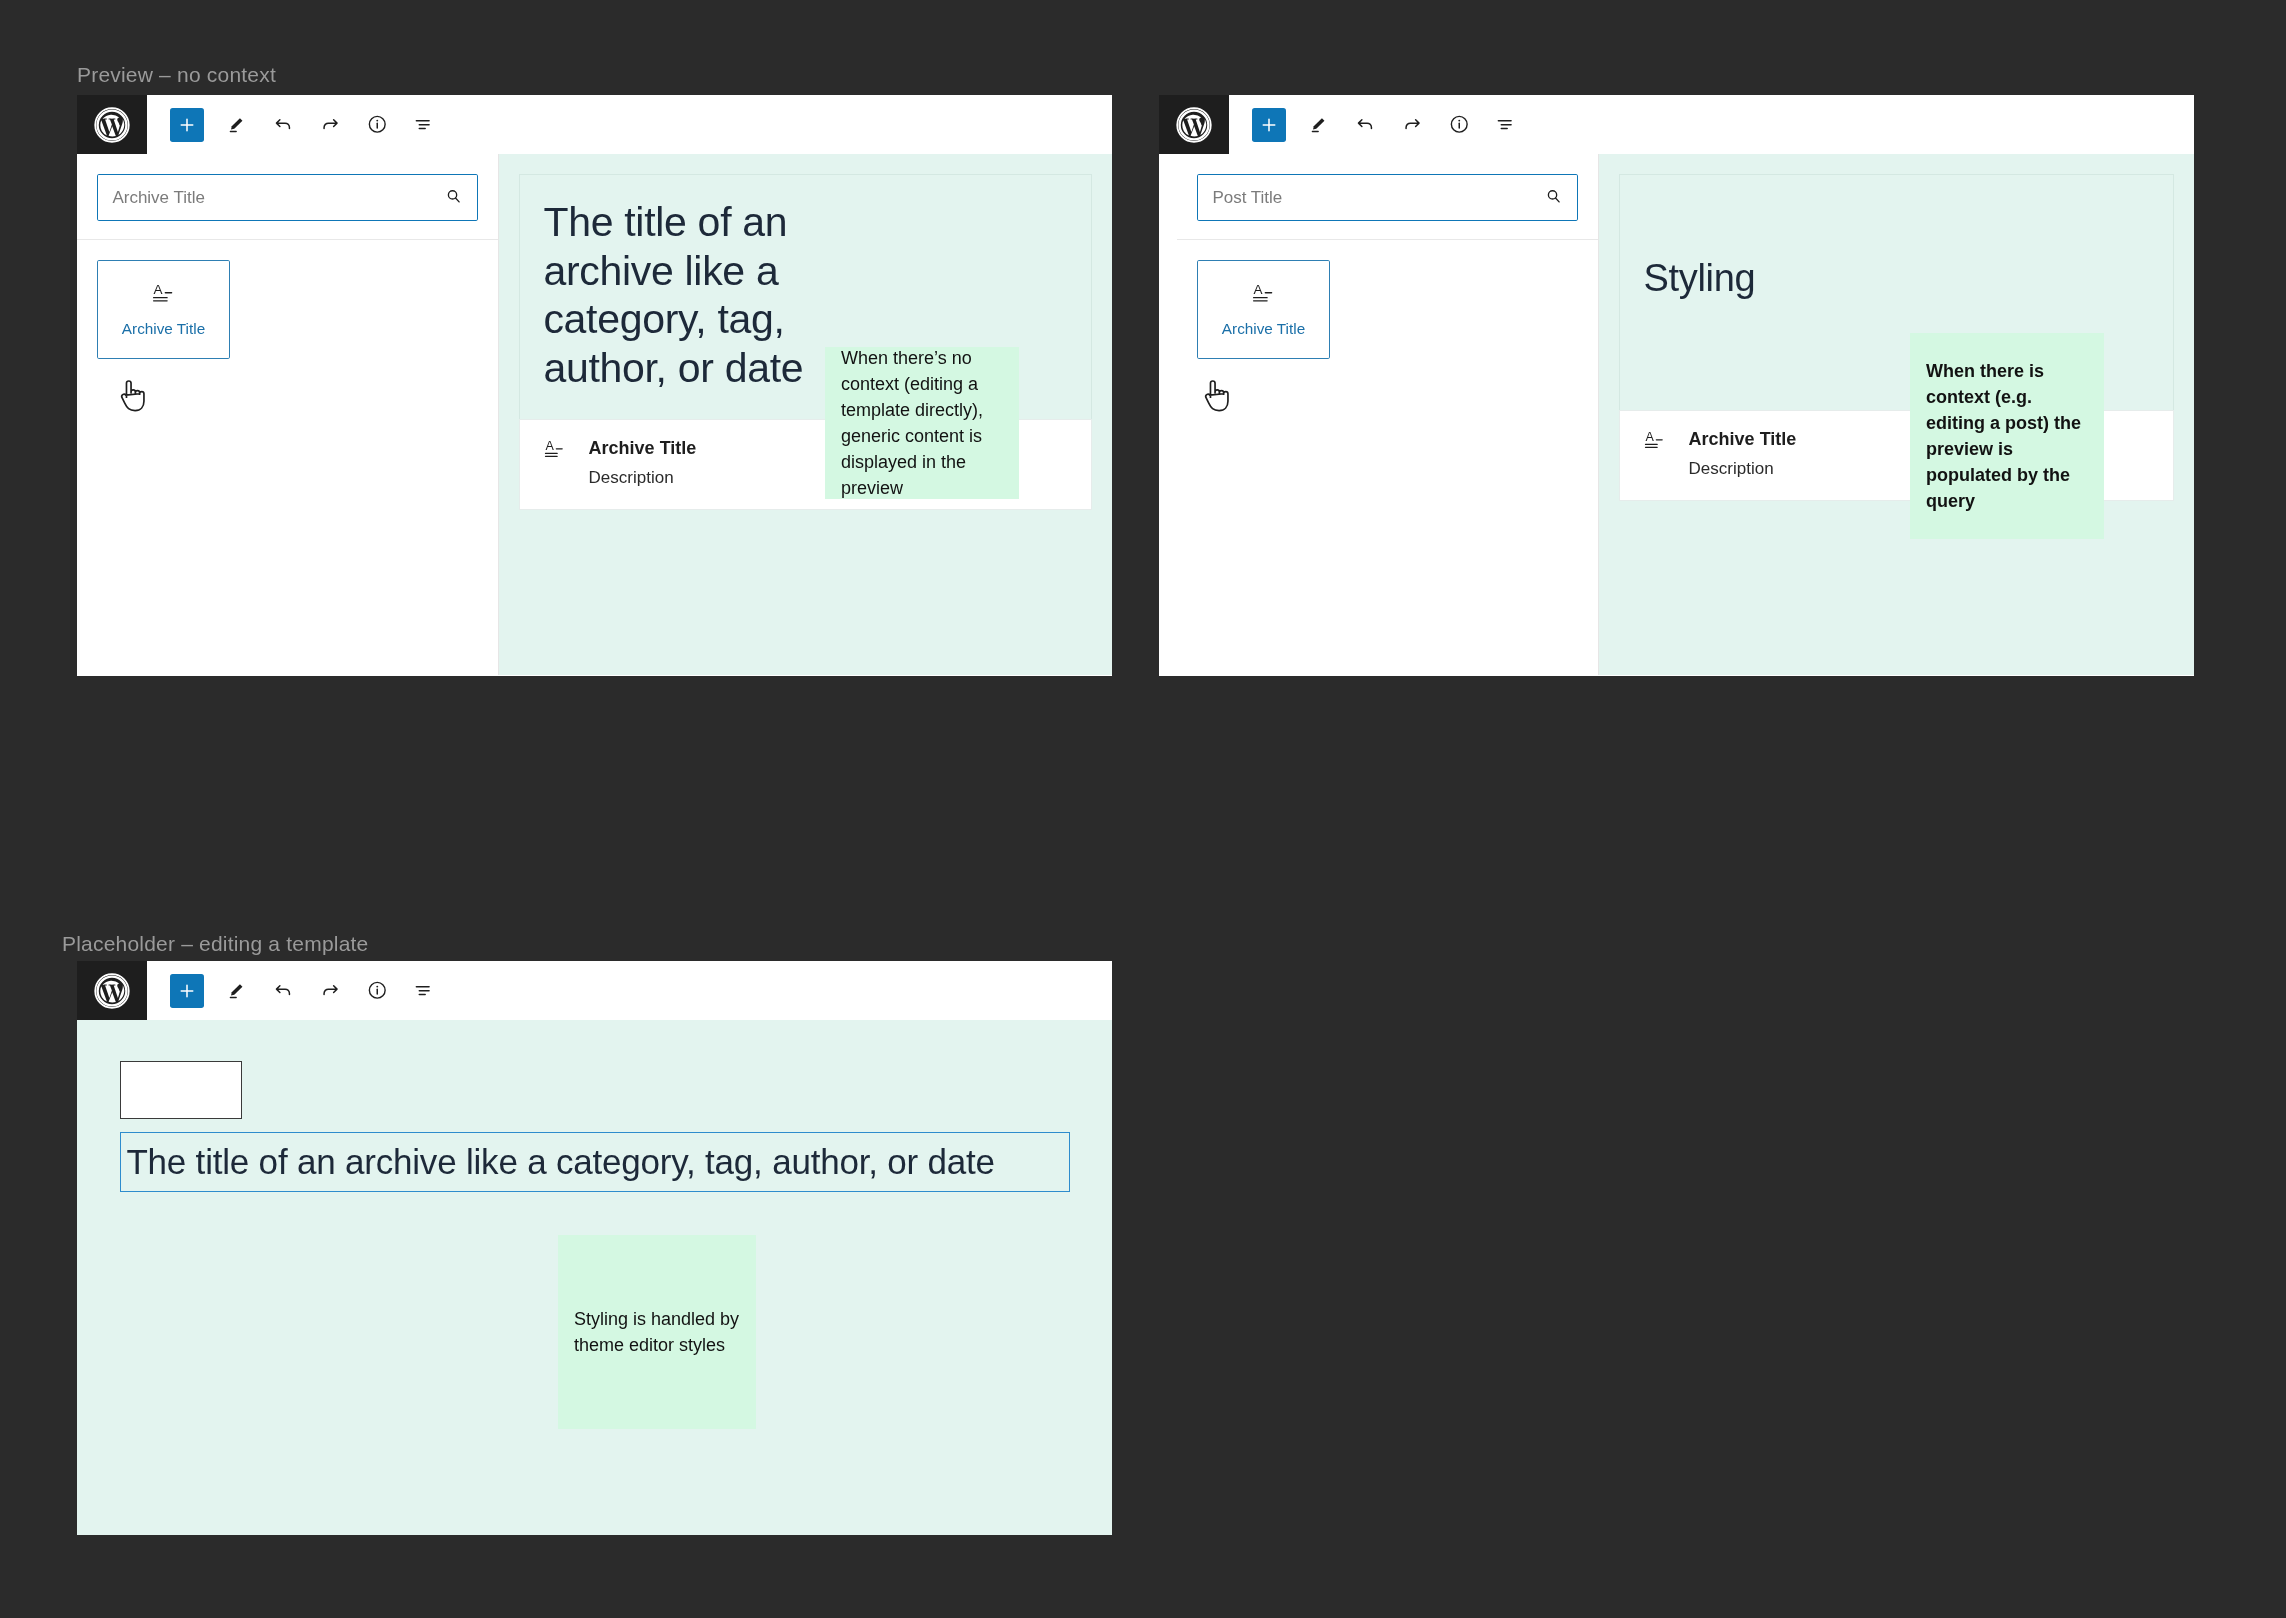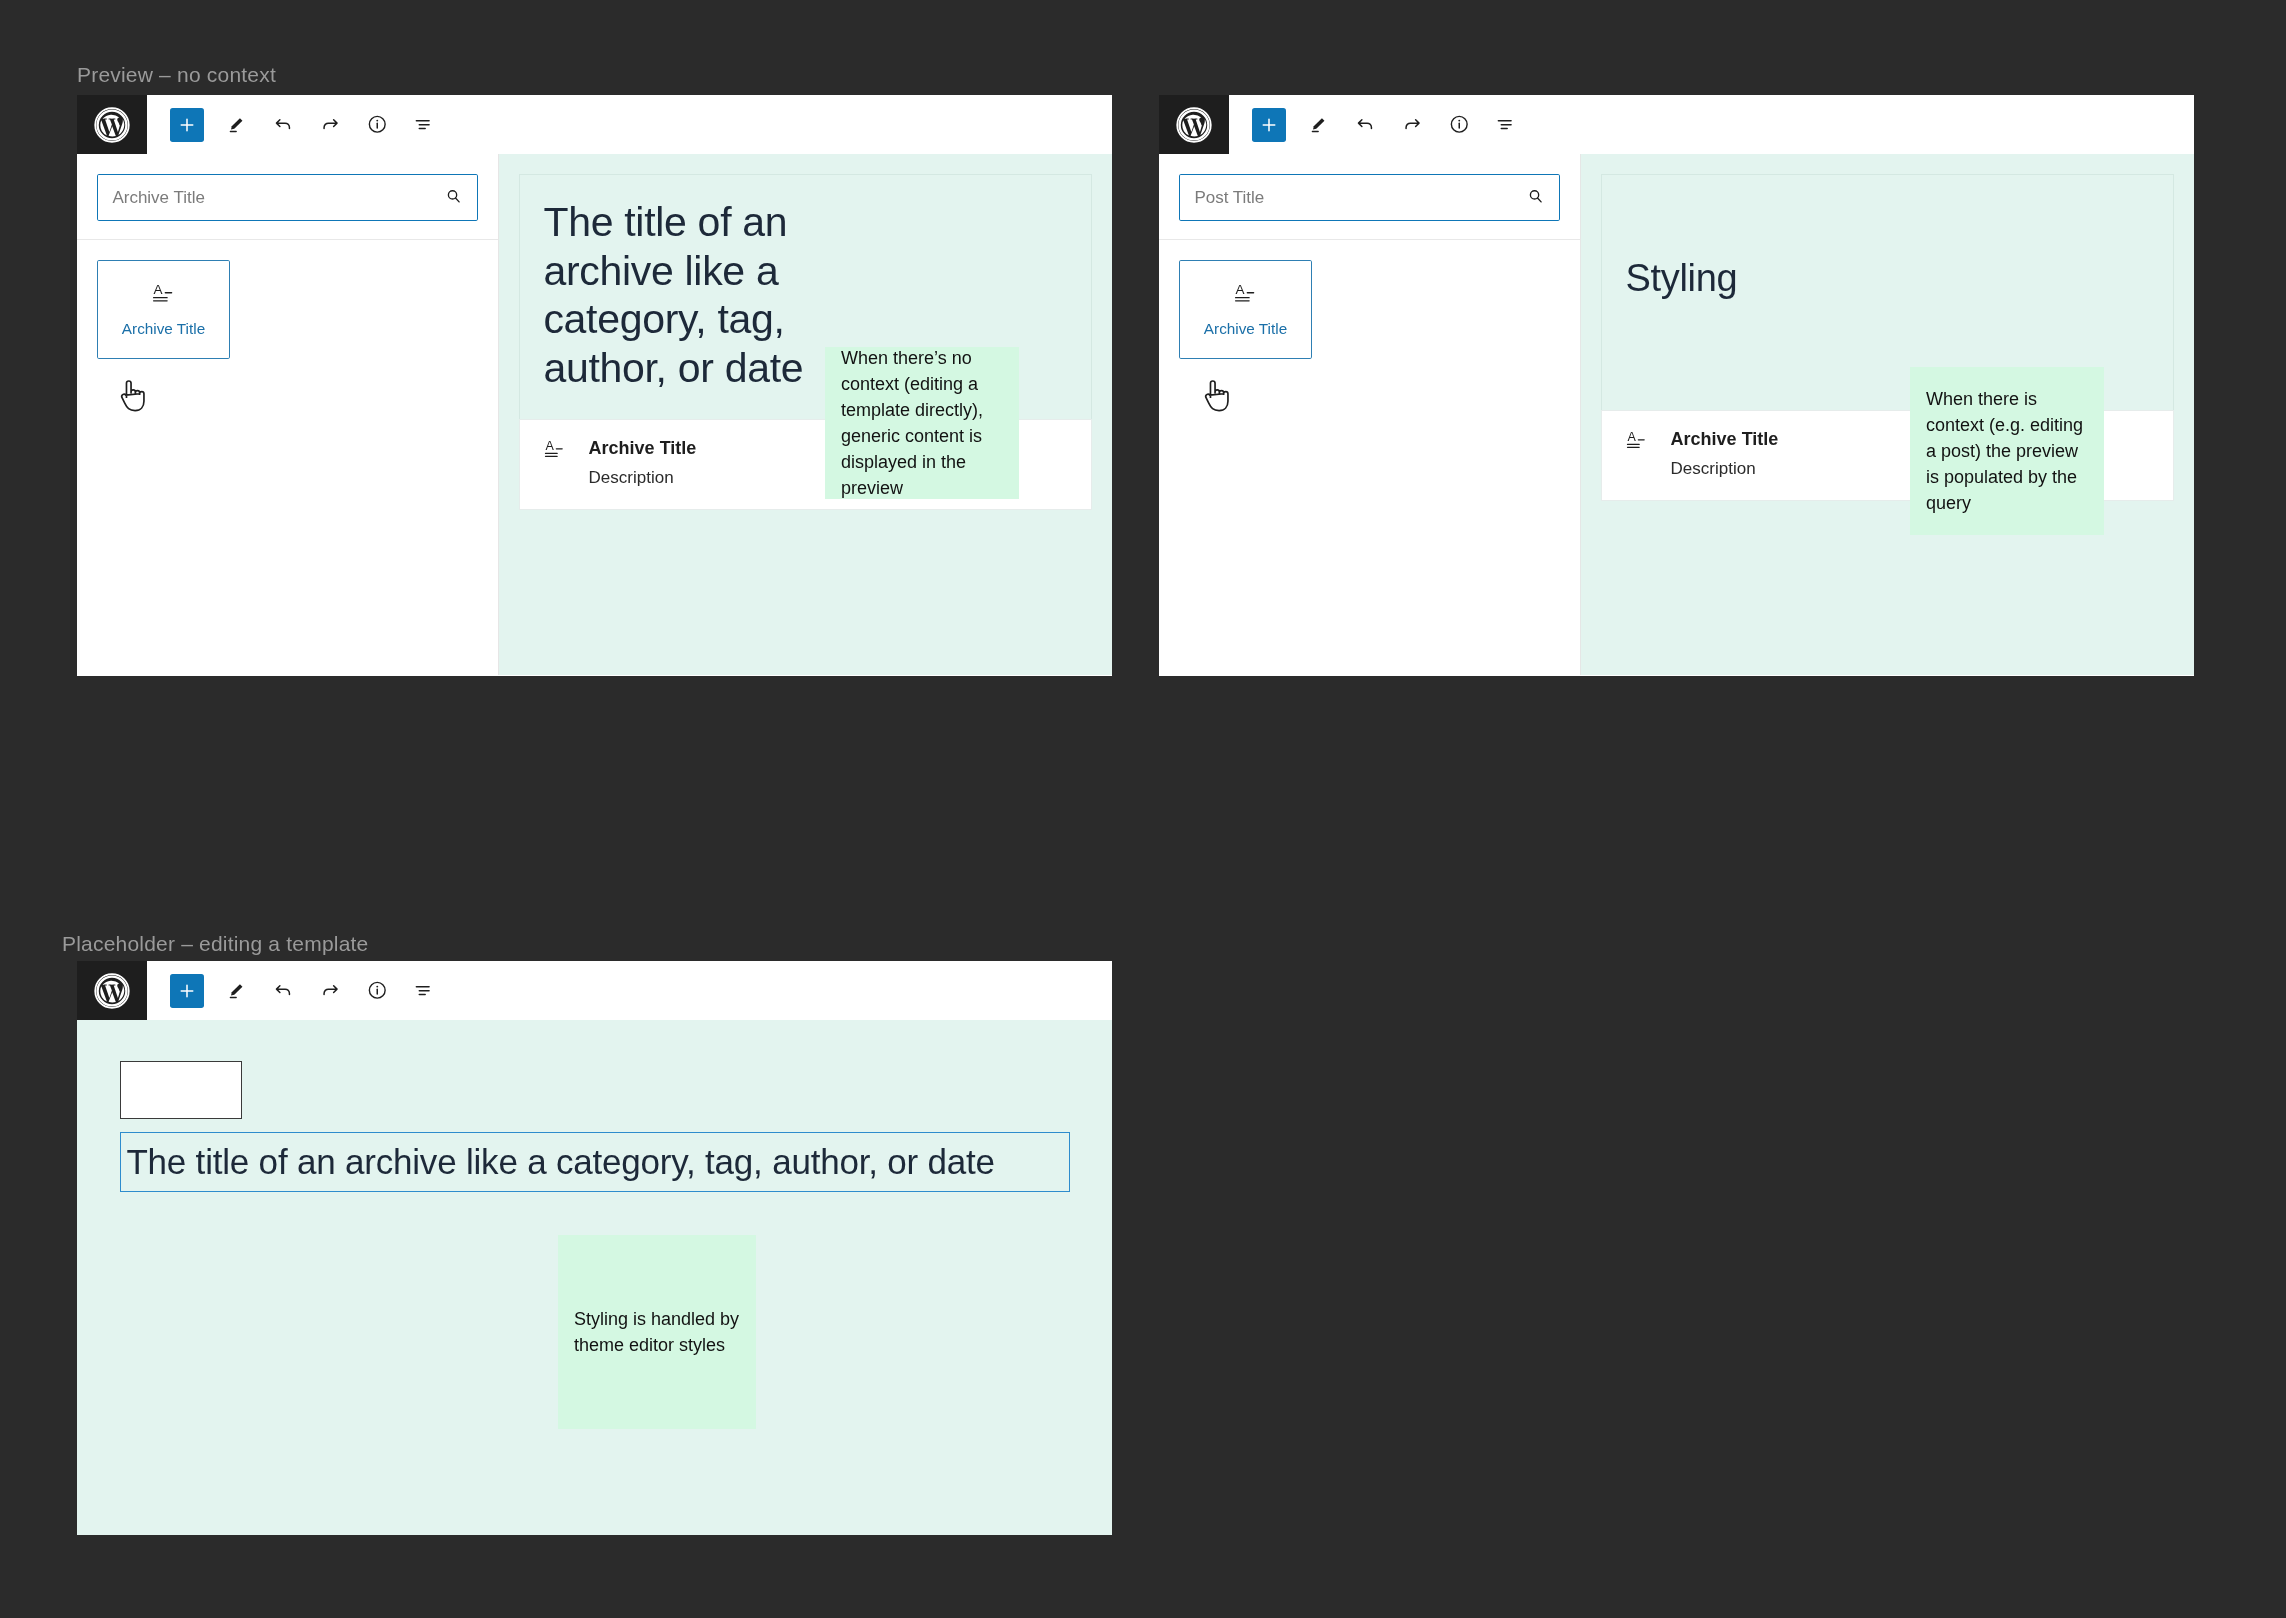--- a/index.html
+++ b/index.html
@@ -279,21 +279,21 @@
             </svg>
         </div>
         <div class="tool">
           <svg width="23.4" height="23.4" viewBox="0 0 24 24">
               <path d="M4.5 8h13M7.5 12h10M7.5 16h6" stroke="#1e1e1e" stroke-width="1.6" stroke-linecap="round"></path>
             </svg>
         </div>
       </div>
     </div>
 
-    <div class="body-row" style="height:521px;">
+    <div class="body-row" style="height:521px;padding-left:18px;">
       <div class="inserter" style="width:422px;">
         <div class="search-wrap">
           <div class="search-field">
             <span class="ph">Post Title</span>
             <span class="mag">
               <svg width="21.6" height="21.6" viewBox="0 0 24 24">
                   <circle cx="10.6" cy="10.2" r="4.6" fill="none" stroke="#1e1e1e" stroke-width="1.5"></circle>
                   <path d="M13.9 13.6l4 4.4" stroke="#1e1e1e" stroke-width="1.5" stroke-linecap="round"></path>
                 </svg>
             </span>
@@ -335,21 +335,21 @@
       </div>
     </div>
   </div>
 
   <span class="cursor" style="left:1199px; top:374px;">
     <svg width="38" height="43" viewBox="0 0 28 32">
       <path d="M8.4 17.8V6.9a1.7 1.7 0 0 1 3.4 0v7.6m0-1.1a1.6 1.6 0 0 1 3.2 0v1.4m0-.8a1.6 1.6 0 0 1 3.2 0v1.7m0-1a1.6 1.6 0 0 1 3.2 0v5.6c0 4-2.4 6.9-6.6 6.9-4.4 0-6-2-7.6-5.3l-2.1-4.3a1.7 1.7 0 0 1 2.8-1.9z" fill="#fff" stroke="#1e1e1e" stroke-width="1.25" stroke-linejoin="round"></path>
     </svg>
   </span>
 
-  <div class="note" style="left:1910px; top:367px; width:194px; height:168px;">
+  <div class="note" style="left:1910px; top:333px; width:194px; height:206px;font-weight:bold;">
     <span class="inner">When there is context (e.g. editing a post) the preview is populated by the query</span>
   </div>
 
 
   <div class="caption" style="left:62px; top:932px;">Placeholder – editing a template</div>
 
   <div class="window" style="left:77px; top:961px; width:1035px; height:574px;">
 
     <div class="toolbar">
       <div class="wp-logo-box">

